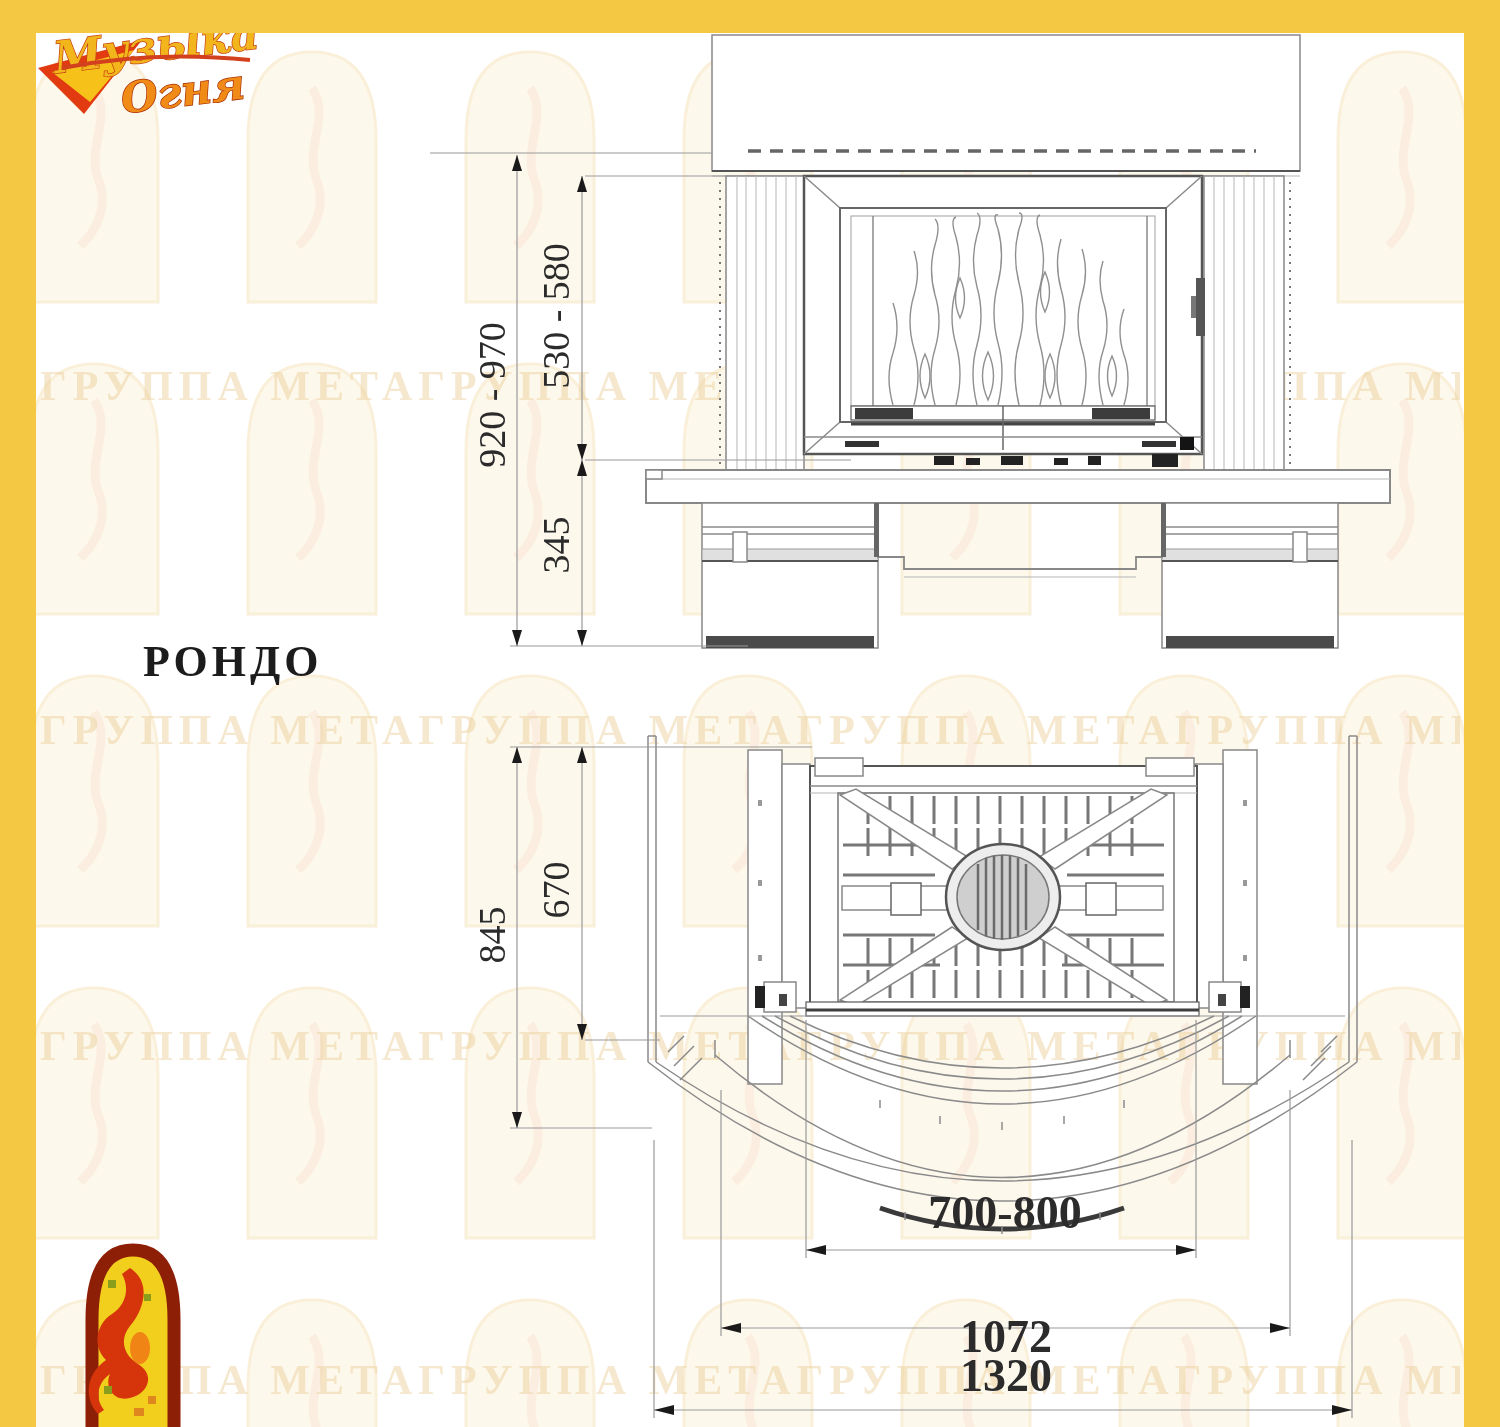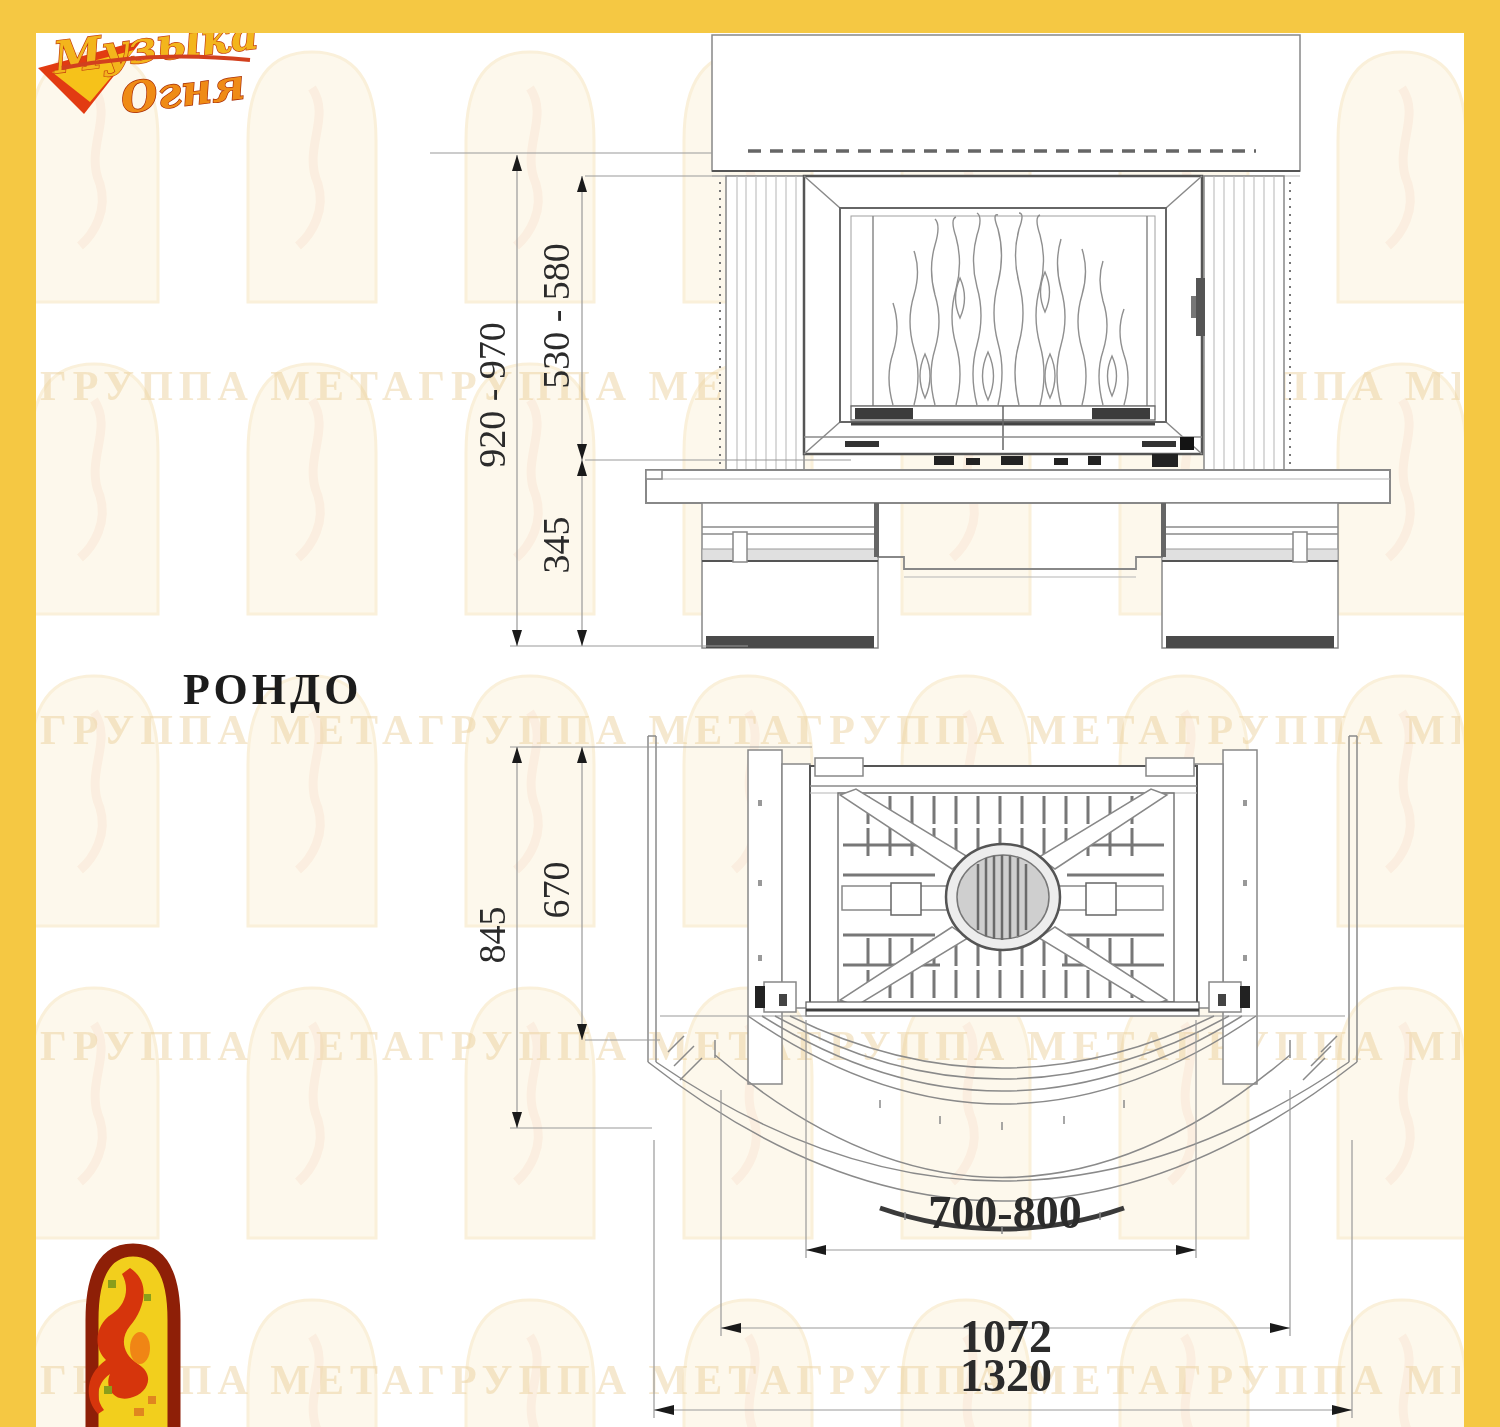--- a/index.html
+++ b/index.html
@@ -20,22 +20,22 @@
   .thin{stroke:#b5b5b5;stroke-width:1;fill:none;}
   .wfill{fill:#fff;stroke:#888;stroke-width:1.5;}
   .dark{fill:#222;stroke:none;}
   .arrow{fill:#1a1a1a;stroke:none;}
   .ext{stroke:#9a9a9a;stroke-width:1.2;fill:none;}
   
   .dim{position:absolute;color:#2b2b2b;font-size:38px;white-space:nowrap;
        transform:translate(-50%,-50%);}
   .dim.vert{transform:translate(-50%,-50%) rotate(-90deg);}
   .dim.big{font-size:46px;font-weight:bold;}
-  .title{position:absolute;left:143px;top:664px;font-size:44px;font-weight:bold;
-         letter-spacing:4px;color:#1c1c1c;margin-left:40px;}
+  .title{position:absolute;left:143px;top:636px;font-size:44px;font-weight:bold;
+         letter-spacing:4px;color:#1c1c1c;}
   .logo{position:absolute;left:22px;top:6px;}
   .bicon{position:absolute;left:78px;top:1236px;}
   .logo-t1{font-family:"DejaVu Serif",serif;font-style:italic;font-weight:bold;
            font-size:44px;fill:#f3b51c;stroke:#c43e10;stroke-width:1.4;paint-order:stroke;}
   .logo-t2{font-family:"DejaVu Serif",serif;font-style:italic;font-weight:bold;
            font-size:42px;fill:#ef8b16;stroke:#a82d08;stroke-width:1.4;paint-order:stroke;}
 </style>
 </head>
 <body>
 

